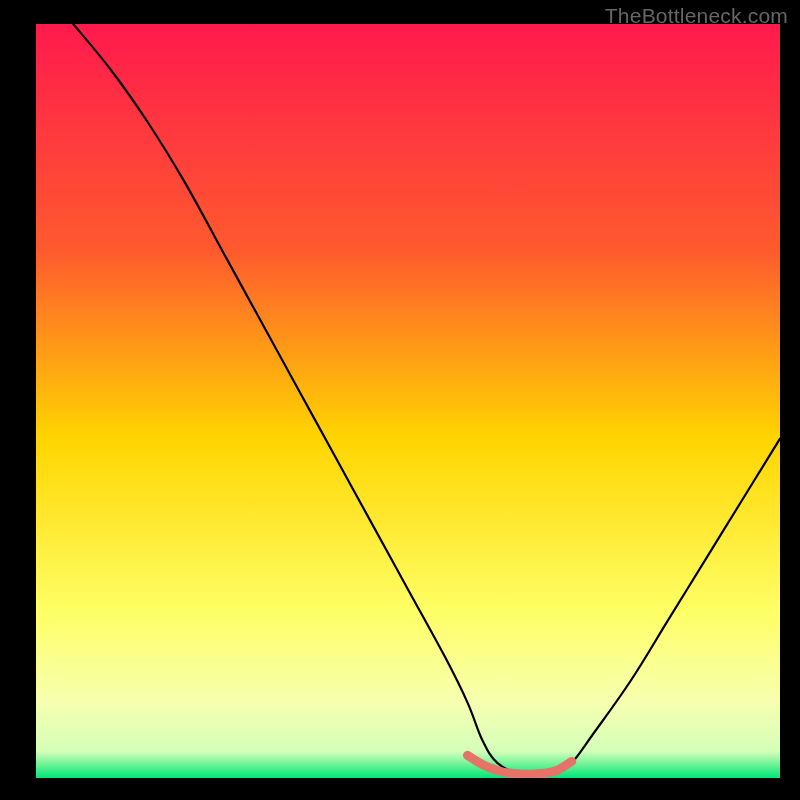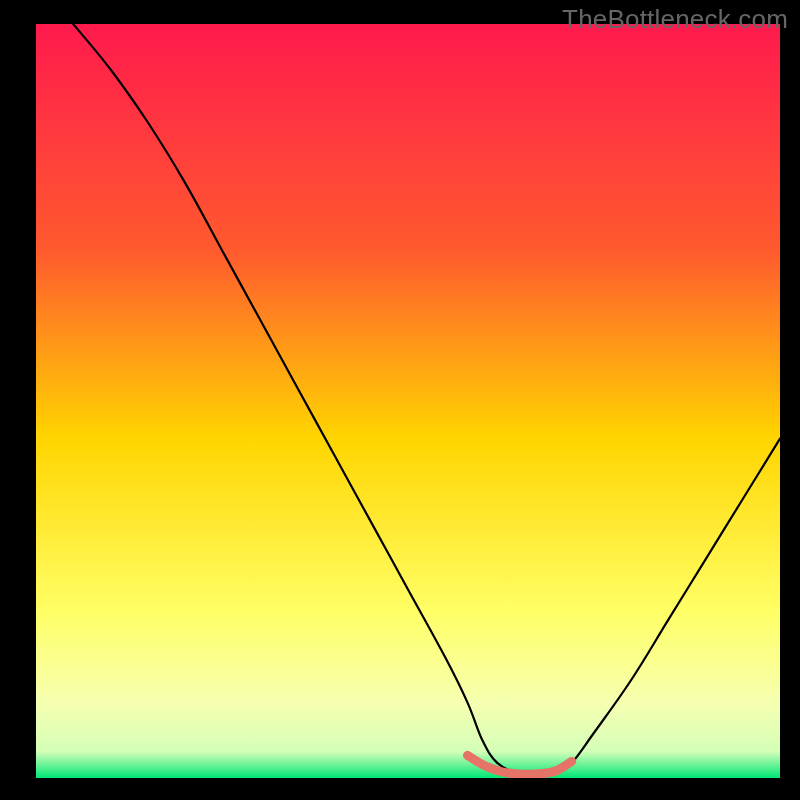--- a/index.html
+++ b/index.html
@@ -14,21 +14,21 @@
     position: relative;
     width: 800px;
     height: 800px;
   }
   .watermark {
     position: absolute;
     top: 4px;
     right: 12px;
     color: #666;
     font-family: Arial, Helvetica, sans-serif;
-    font-size: 26px;
+    font-size: 21px;
     font-weight: 500;
     letter-spacing: 0.2px;
     z-index: 3;
   }
   svg {
     display: block;
   }
 </style>
 </head>
 <body>

